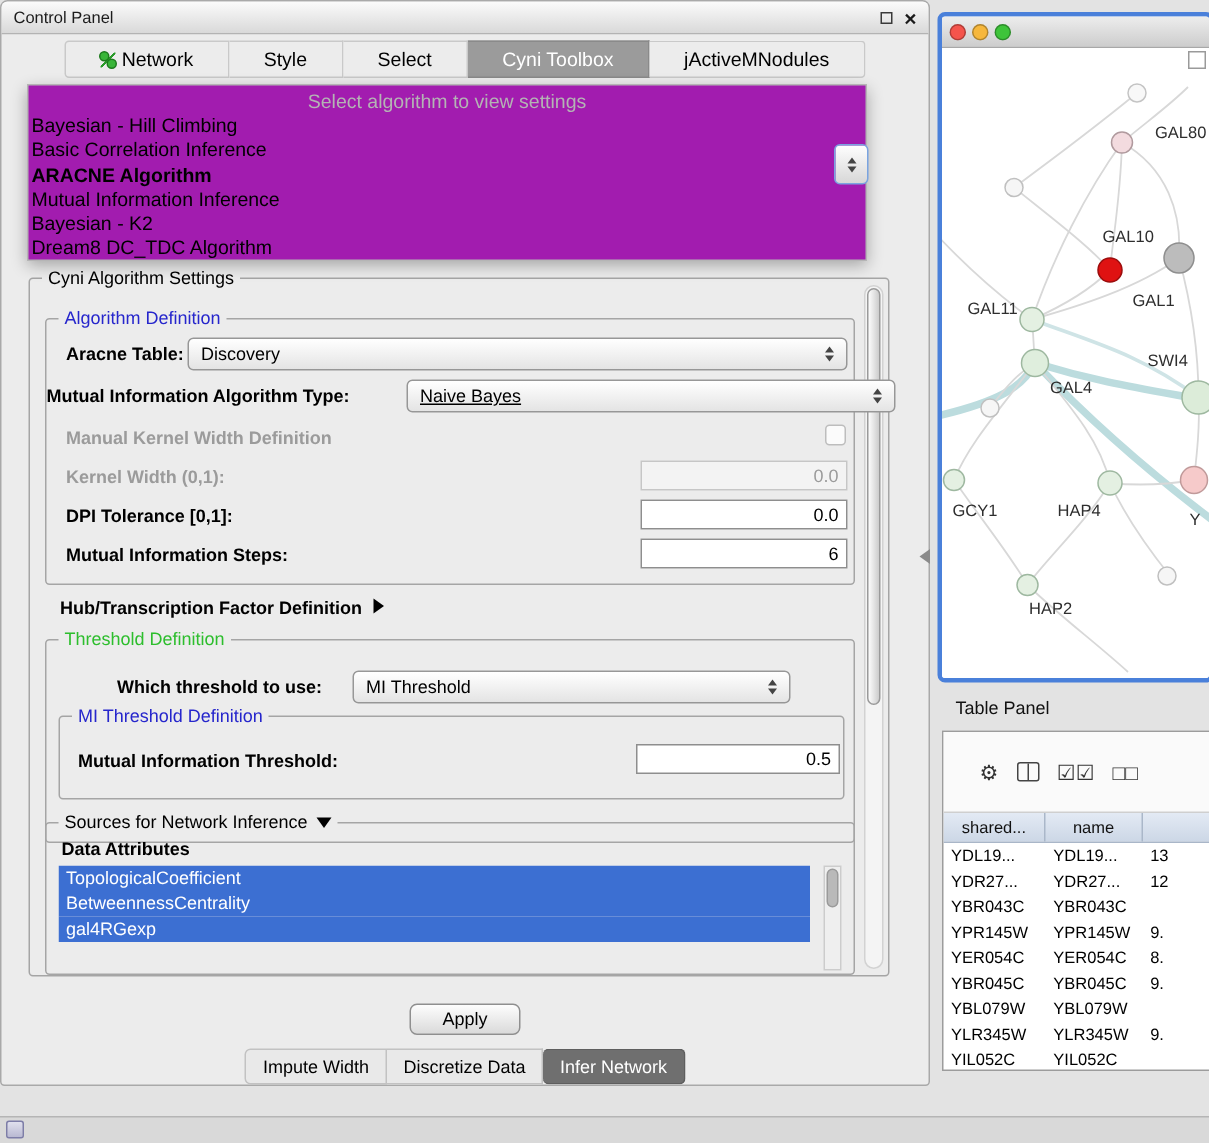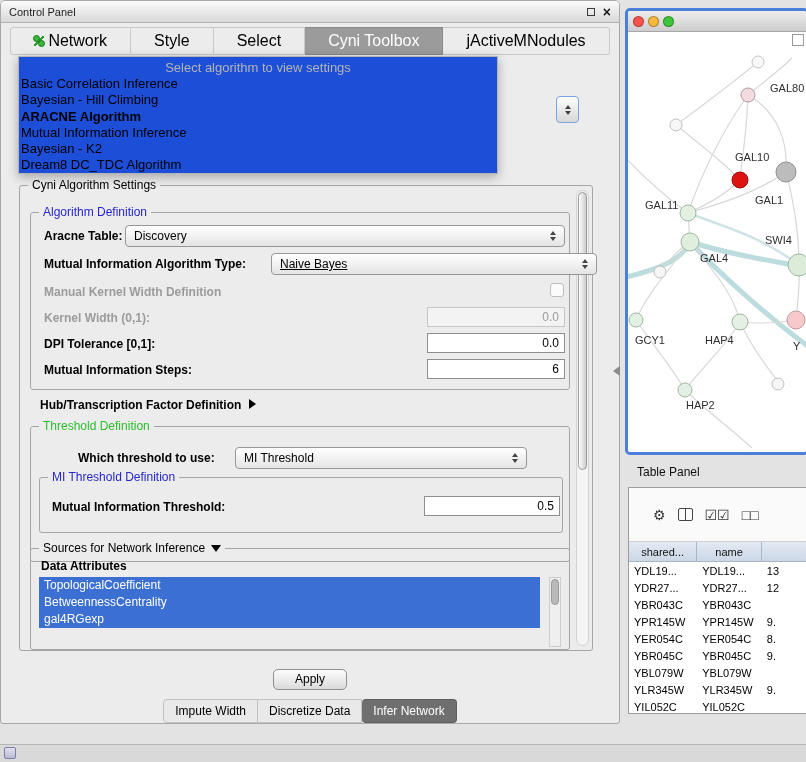--- a/index.html
+++ b/index.html
@@ -11,35 +11,35 @@
     background:#ececec; border:1px solid #a9a9a9; border-radius:5px 5px 3px 3px; z-index:1; }
   .cp-titlebar { height:22px; background:linear-gradient(#fbfbfb,#d9d9d9);
     border-bottom:1px solid #b3b3b3; border-radius:4px 4px 0 0;
     display:flex; align-items:center; padding:0 8px; }
   .cp-title { font-size:11px; color:#1c1c1c; }
   .cp-buttons { margin-left:auto; display:flex; align-items:center; gap:8px; }
   .float-icon { width:8px; height:8px; border:1px solid #3a3a3a; background:transparent; }
   .close-icon { font-size:14px; font-weight:bold; color:#1a1a1a; line-height:10px; cursor:default; }
 
   .tab-bar { position:absolute; top:26px; left:0; right:0; display:flex; justify-content:center; }
-  .tab { font-size:16px; padding:4px 23px; border:1px solid #c9c9c9; border-left:none;
+  .tab { font-size:13px; padding:4px 23px; border:1px solid #c9c9c9; border-left:none;
     background:#ececec; color:#000; display:flex; align-items:center; gap:4px; }
   .tab:first-child { border-left:1px solid #c9c9c9; border-radius:3px 0 0 3px; }
   .tab:last-child { border-radius:0 3px 3px 0; }
   .tab.selected { background:#9b9b9b; border-color:#8a8a8a; color:#fff; }
   .net-icon { width:10px; height:10px; display:inline-block; position:relative;
     background:linear-gradient(135deg, transparent 44%, #2a9a2a 44%, #2a9a2a 56%, transparent 56%); }
   .net-icon::before { content:""; position:absolute; left:-1px; top:-1px; width:5px; height:5px;
     border-radius:50%; background:#39b539; border:1px solid #1d7a1d; }
   .net-icon::after { content:""; position:absolute; right:-1px; bottom:-1px; width:5px; height:5px;
     border-radius:50%; background:#39b539; border:1px solid #1d7a1d; }
 
   
-  #algo-popup { position:absolute; left:18px; top:56px; width:480px; height:118px;
-    background:#1d4ed8; border:1px solid #b5b5b5; box-shadow:0 3px 10px rgba(0,0,0,.3);
+  #algo-popup { position:absolute; left:18px; top:56px; width:560px; height:118px;
+    background:#a21caf; border:1px solid #b5b5b5; box-shadow:0 3px 10px rgba(0,0,0,.3);
     z-index:40; padding-top:2px; }
   .popup-header { text-align:center; color:#b4b4b4; font-size:13px; height:17px; line-height:17px; }
   .algo-item { font-size:13px; line-height:16.3px; padding-left:2px; color:#000; white-space:nowrap; }
   .algo-item.selected { font-weight:bold; }
 
   #combo-fragment { position:absolute; left:556px; top:96px; width:23px; height:27px; z-index:41;
     border:1px solid #7aa4e0; border-radius:4px; background:linear-gradient(#fefefe,#d7d7d7);
     box-shadow:0 0 4px #86acе2, 0 0 3px #7aa4e0; display:flex; flex-direction:column;
     align-items:center; justify-content:center; gap:2px; }
 
@@ -183,21 +183,21 @@
 
       <span class="field-label bold" style="left:13px; top:16px;">Aracne Table:</span>
       <div class="combo" style="left:94px; top:12px; width:440px;">
         <span class="combo-val">Discovery</span>
         <span class="combo-arrows">
             <i class="arr-up"></i>
             <i class="arr-dn"></i>
           </span>
       </div>
 
-      <span class="field-label bold" style="left:13px; top:44px;">Mutual Information Algorithm Type:</span>
+      <span class="field-label bold" style="left:0; top:44px;">Mutual Information Algorithm Type:</span>
       <div class="combo" style="left:240px; top:40px; width:326px;text-decoration:underline;">
         <span class="combo-val">Naive Bayes</span>
         <span class="combo-arrows">
             <i class="arr-up"></i>
             <i class="arr-dn"></i>
           </span>
       </div>
 
       <span class="field-label bold gray" style="left:13px; top:72px;">Manual Kernel Width Definition</span>
       <span class="checkbox" style="left:519px; top:70px;"></span>
@@ -257,22 +257,22 @@
   <div class="bottom-tab-bar">
       <div class="btab">Impute Width</div>
       <div class="btab">Discretize Data</div>
       <div class="btab selected">Infer Network</div>
     </div>
 </div>
 
 <div id="algo-popup">
   <div class="popup-header">Select algorithm to view settings</div>
   <div>
+      <div class="algo-item">Bayesian - Hill Climbing</div>
       <div class="algo-item">Basic Correlation Inference</div>
-      <div class="algo-item">Bayesian - Hill Climbing</div>
       <div class="algo-item selected">ARACNE Algorithm</div>
       <div class="algo-item">Mutual Information Inference</div>
       <div class="algo-item">Bayesian - K2</div>
       <div class="algo-item">Dream8 DC_TDC Algorithm</div>
     </div>
 </div>
 <div id="combo-fragment">
   <i class="arr-up"></i>
   <i class="arr-dn"></i>
 </div>

